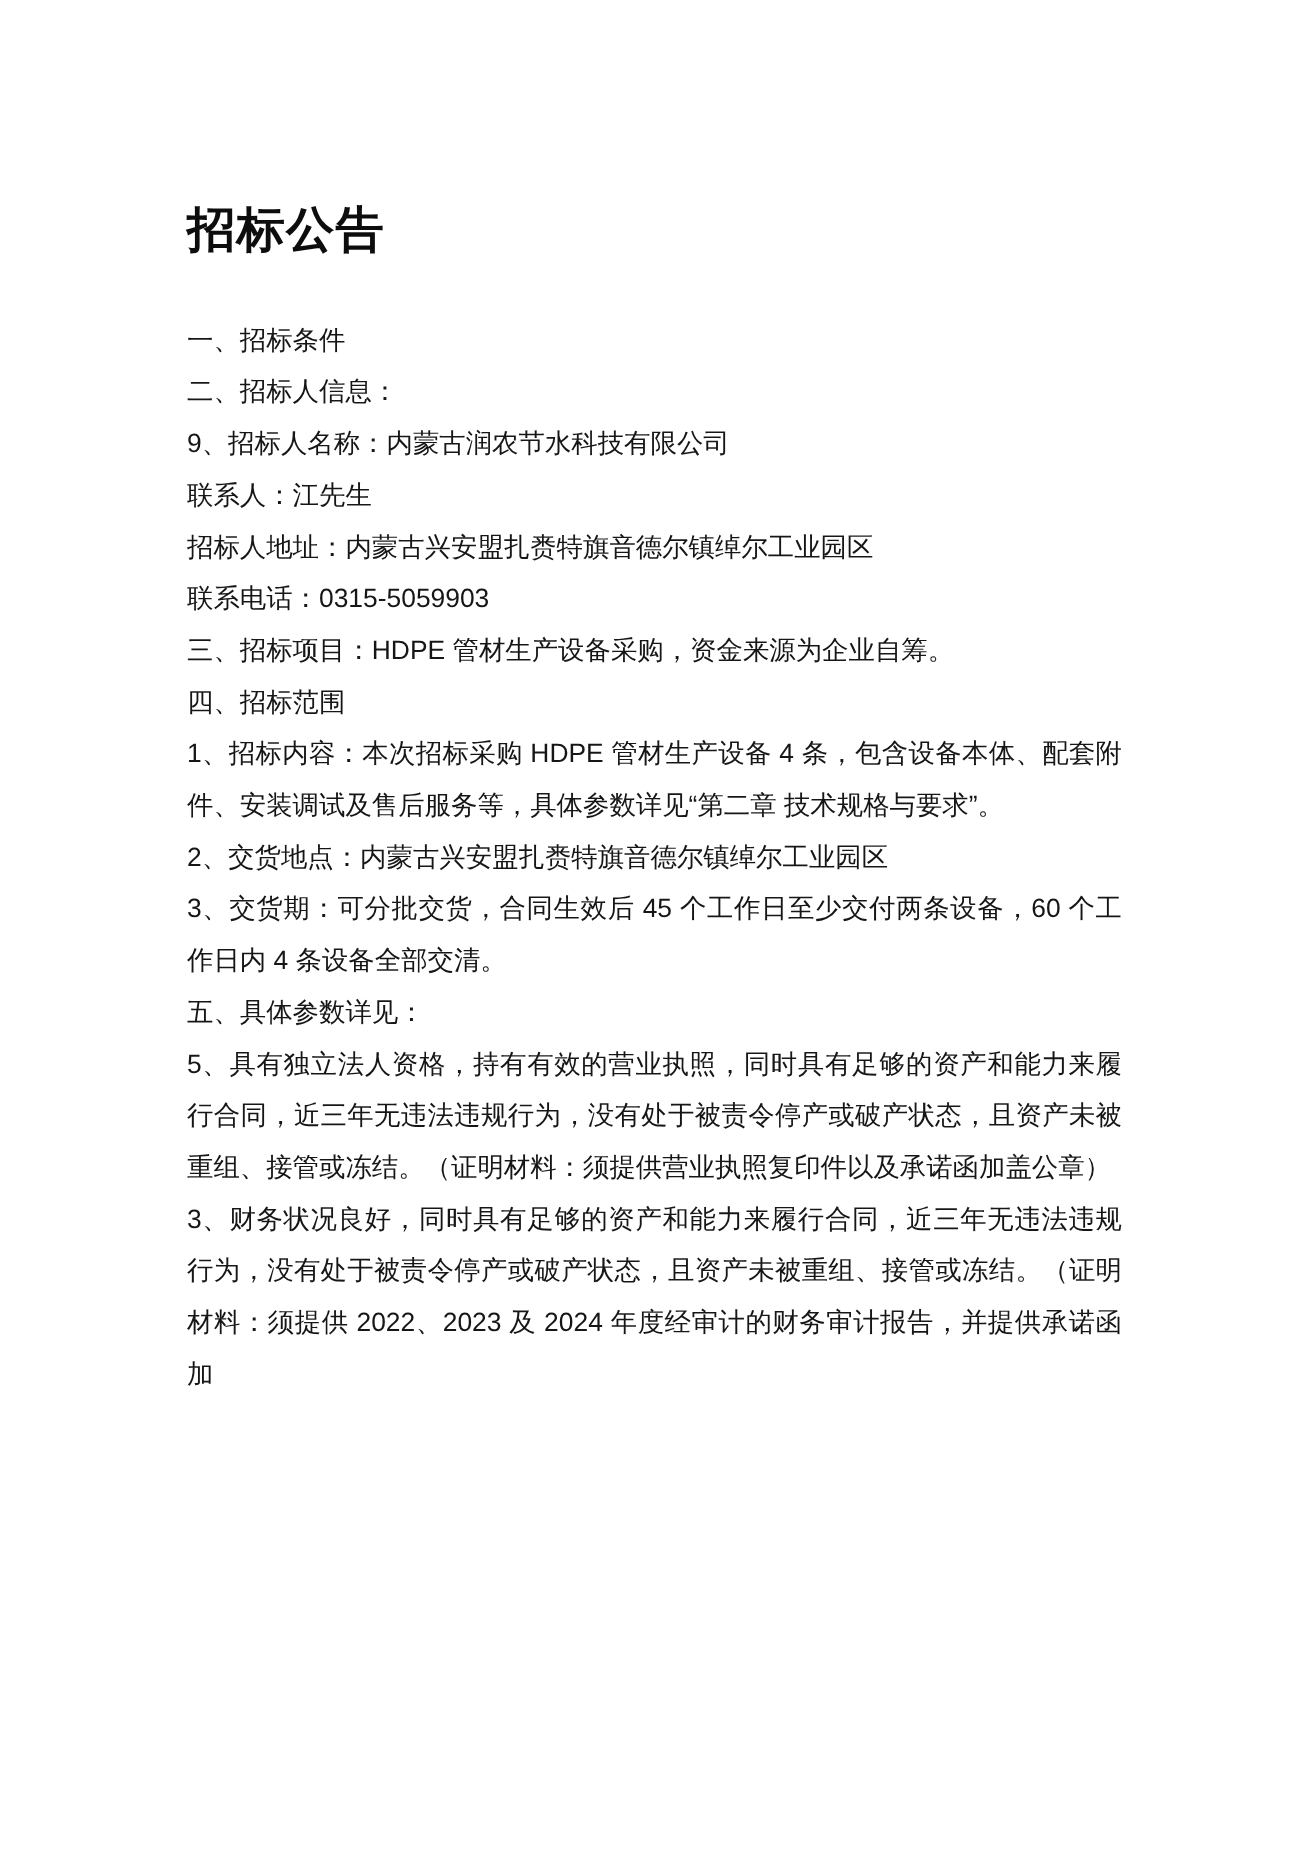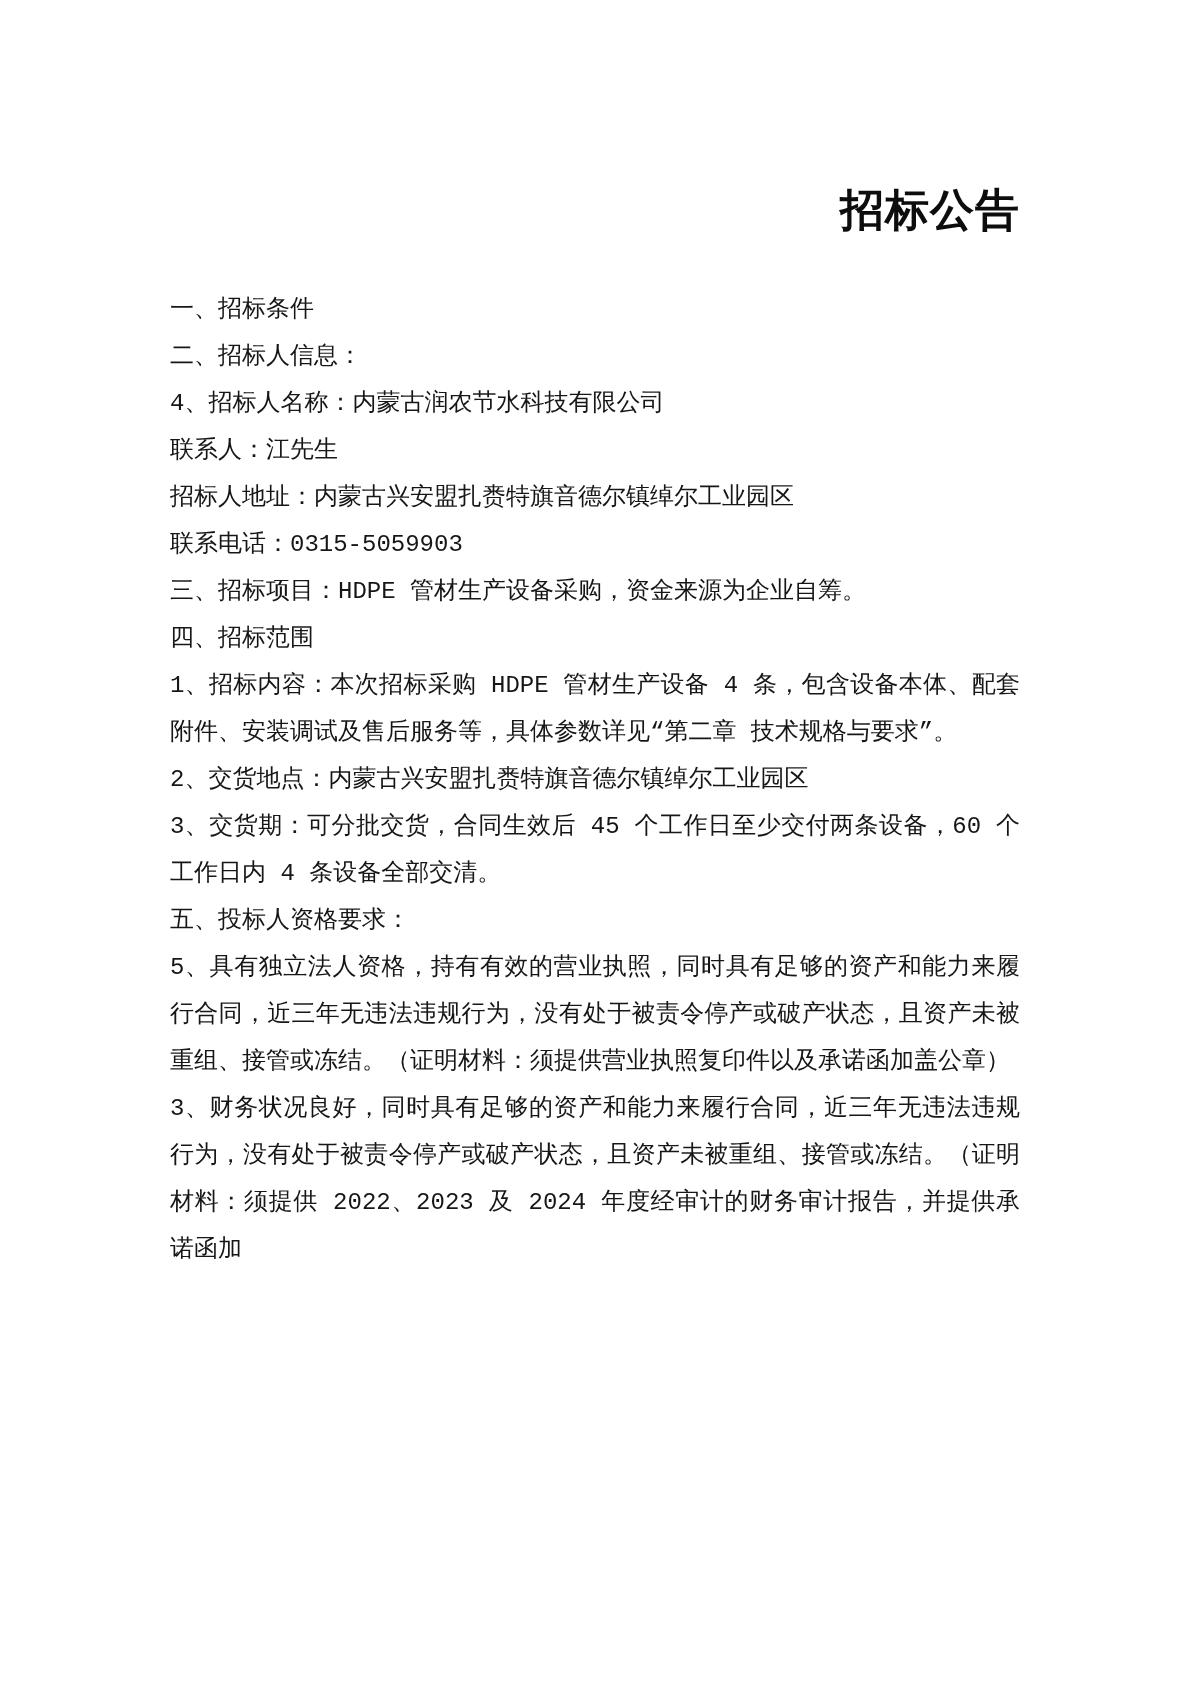--- a/index.html
+++ b/index.html
@@ -18,77 +18,76 @@
       box-sizing: border-box;
       padding: 0 170px;
       font-family: "Liberation Sans", sans-serif;
       color: #161616;
     }
     .doc-title {
       margin: 0;
       padding-top: 182px;
       height: 56px;
       line-height: 56px;
-      text-align: right;
+      text-align: left;
       font-size: 44px;
       font-weight: 700;
       letter-spacing: 1px;
       color: #0d0d0d;
       font-family: "Liberation Sans", sans-serif;
     }
     .content {
       margin-top: 48px;
     }
     .content p {
       margin: 0;
       font-size: 24px;
       line-height: 47px;
       text-align: justify;
       text-justify: inter-character;
       word-break: break-all;
       color: #161616;
-      font-family: Liberation Mono, monospace;
     }
     .first-indent {
       text-indent: 2em;
     }
   </style>
 </head>
 <body>
 
 <div class="page">
 
   <h1 class="doc-title">招标公告</h1>
 
   <div class="content">
 
     <p>一、招标条件</p>
 
 
     <p>二、招标人信息：</p>
 
-    <p>4、招标人名称：内蒙古润农节水科技有限公司</p>
+    <p>9、招标人名称：内蒙古润农节水科技有限公司</p>
 
     <p>联系人：江先生</p>
 
     <p>招标人地址：内蒙古兴安盟扎赉特旗音德尔镇绰尔工业园区</p>
 
     <p>联系电话：0315-5059903</p>
 
     <p>三、招标项目：HDPE 管材生产设备采购，资金来源为企业自筹。</p>
 
     <p>四、招标范围</p>
 
     <p>1、招标内容：本次招标采购 HDPE 管材生产设备 4 条，包含设备本体、配套附件、安装调试及售后服务等，具体参数详见“第二章 技术规格与要求”。</p>
 
     <p>2、交货地点：内蒙古兴安盟扎赉特旗音德尔镇绰尔工业园区</p>
 
     <p>3、交货期：可分批交货，合同生效后 45 个工作日至少交付两条设备，60 个工作日内 4 条设备全部交清。</p>
 
-    <p>五、投标人资格要求：</p>
+    <p>五、具体参数详见：</p>
 
     <p>5、具有独立法人资格，持有有效的营业执照，同时具有足够的资产和能力来履行合同，近三年无违法违规行为，没有处于被责令停产或破产状态，且资产未被重组、接管或冻结。（证明材料：须提供营业执照复印件以及承诺函加盖公章）</p>
 
 
     <p>3、财务状况良好，同时具有足够的资产和能力来履行合同，近三年无违法违规行为，没有处于被责令停产或破产状态，且资产未被重组、接管或冻结。（证明材料：须提供 2022、2023 及 2024 年度经审计的财务审计报告，并提供承诺函加</p>
 
   </div>
 </div>
 
 </body></html>

